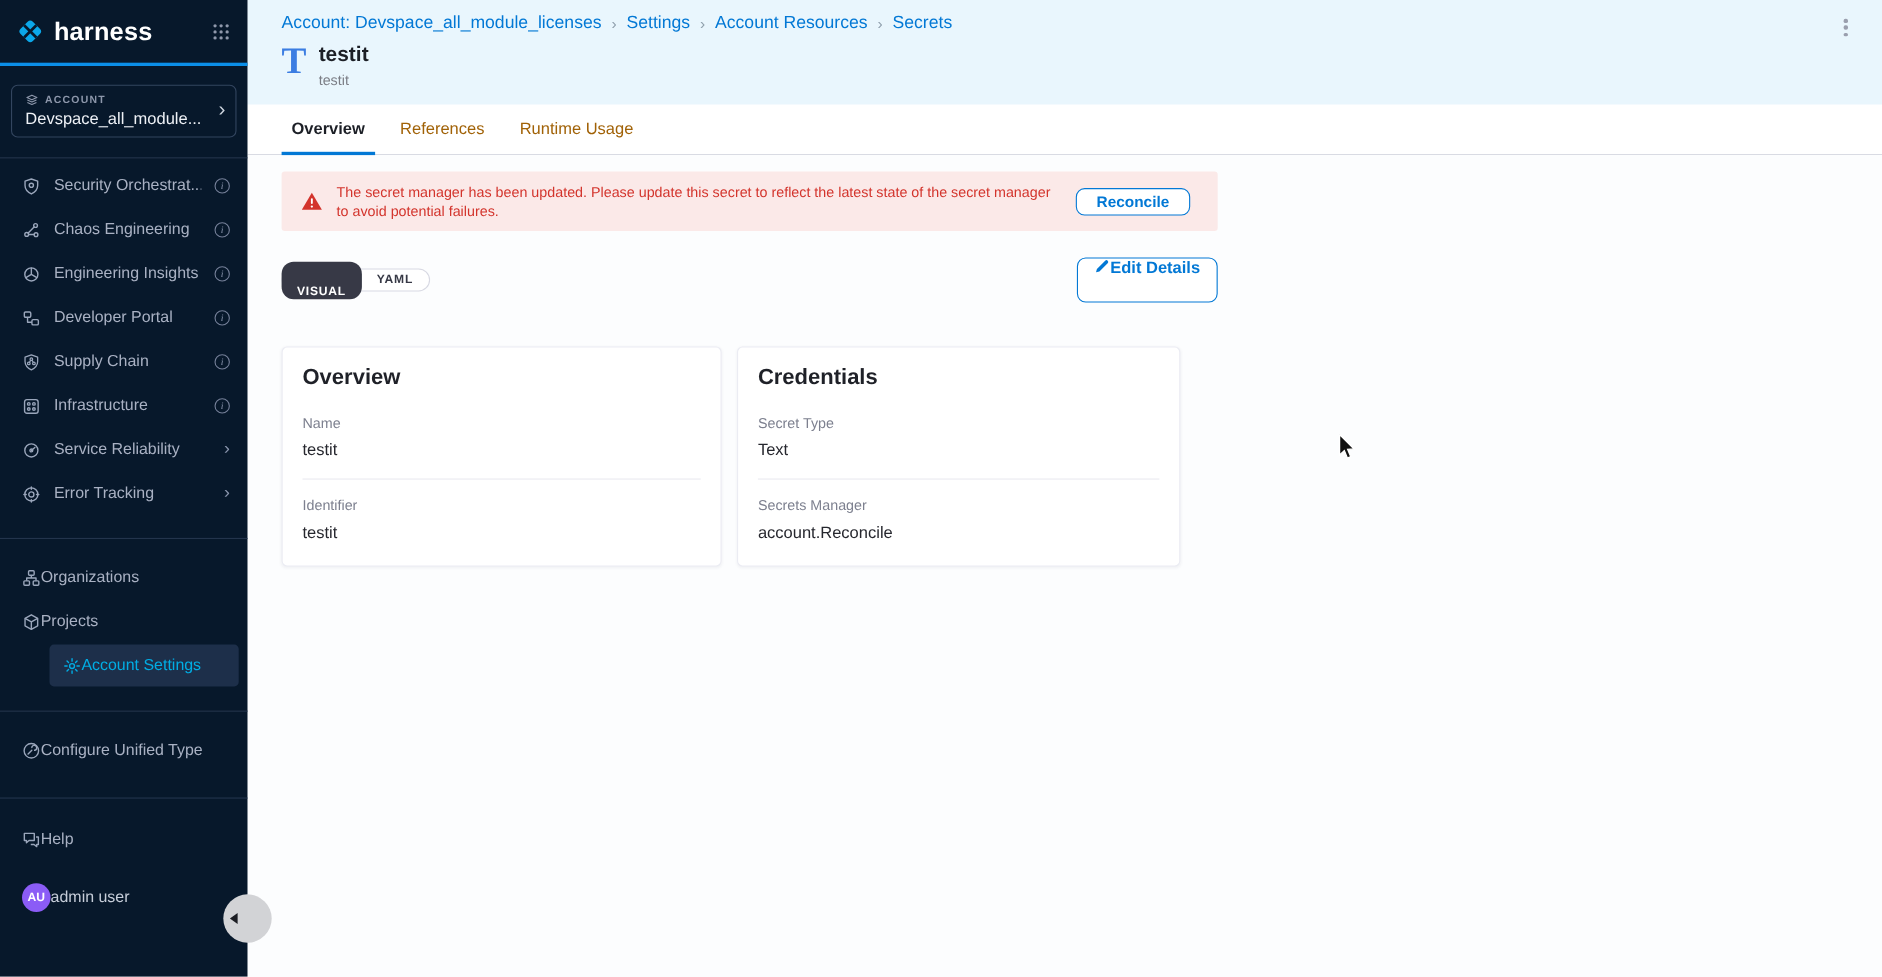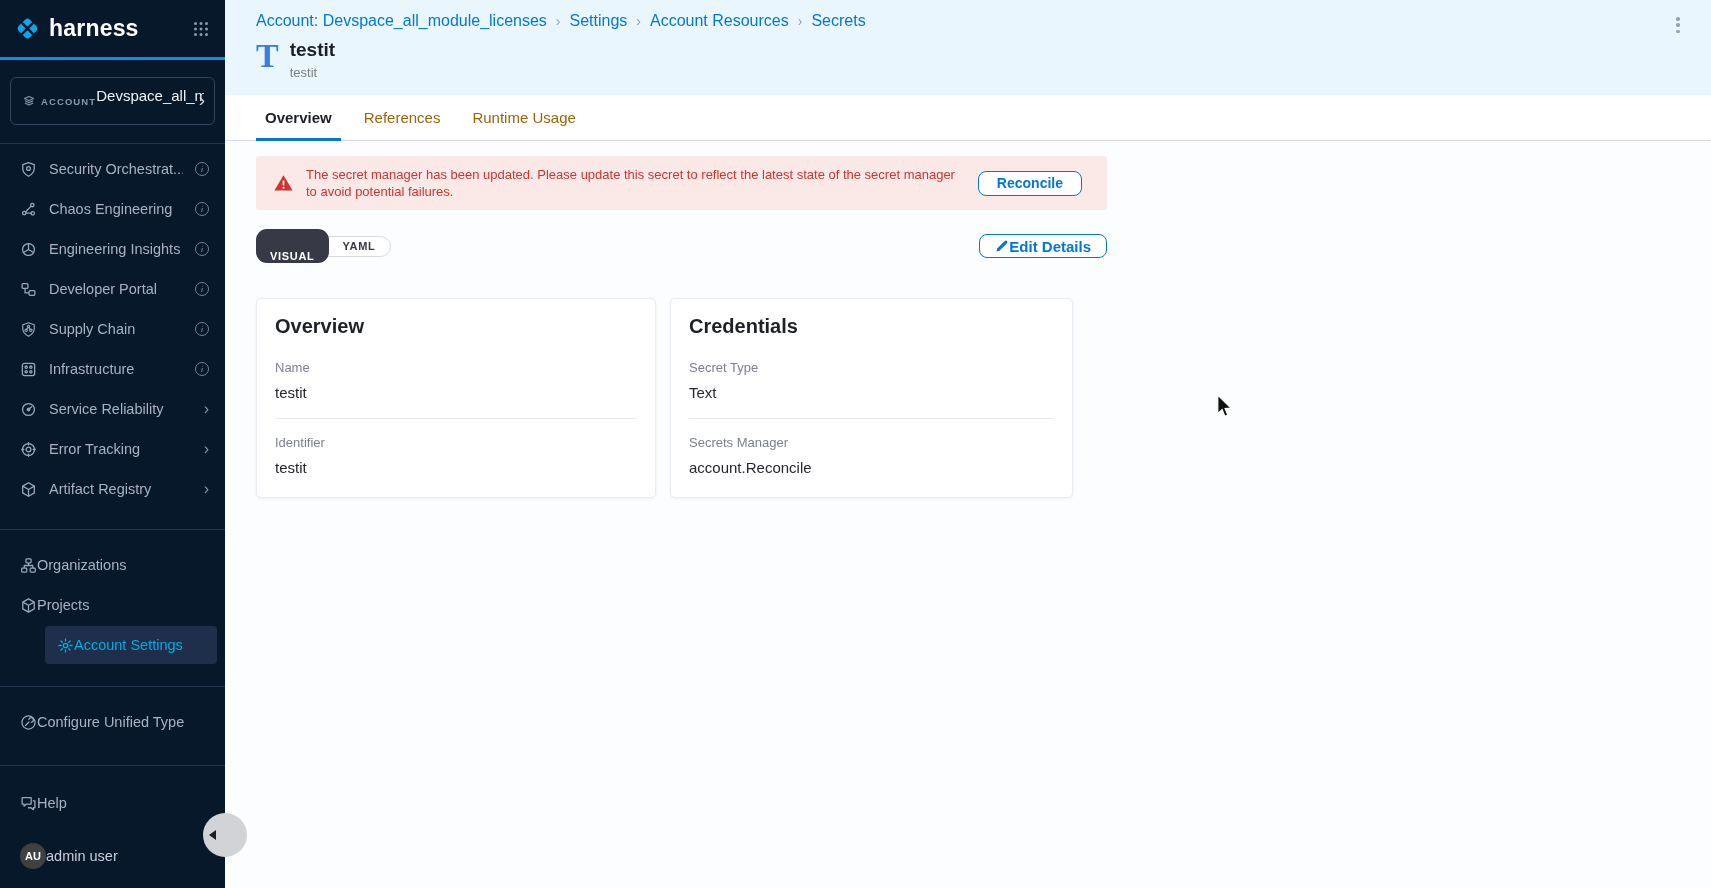--- a/index.html
+++ b/index.html
@@ -5,21 +5,21 @@
   * { margin:0; padding:0; box-sizing:border-box; }
   html,body { width:1711px; height:888px; overflow:hidden; font-family:"Liberation Sans", sans-serif; }
   body { display:flex; background:#fcfdfe; position:relative; }
 
   
   .sidebar { width:225px; min-width:225px; height:888px; background:#07182b; color:#a9b1c3; display:flex; flex-direction:column; position:relative; z-index:2; }
   .side-logo { height:60px; display:flex; align-items:center; padding:0 16px 0 14px; border-bottom:3px solid #0b8ee8; }
   .logo-mark { width:27px; height:27px; margin-right:8px; }
   .logo-text { color:#ffffff; font-size:23px; font-weight:700; letter-spacing:.2px; }
   .module-grid { margin-left:auto; cursor:pointer; }
-  .acct-box { margin:17px 10px 0; height:48px; border:1px solid #33455f; border-radius:6px; padding:6px 10px 6px 12px; display:flex; flex-direction:row; justify-content:center; position:relative; cursor:pointer; }
+  .acct-box { margin:17px 10px 0; height:48px; border:1px solid #33455f; border-radius:6px; padding:6px 10px 6px 12px; display:flex; flex-direction:column; justify-content:center; position:relative; cursor:pointer; }
   .acct-label-row { display:flex; align-items:center; gap:6px; }
   .acct-label { font-size:9.5px; letter-spacing:1.1px; color:#8d97ab; font-weight:700; }
   .acct-name { font-size:15px; color:#eef1f6; margin-top:3px; white-space:nowrap; overflow:hidden; }
   .acct-chevron { position:absolute; right:9px; top:50%; transform:translateY(-54%); color:#cdd4de; font-size:19px; }
   .side-divider { border:none; border-top:1px solid #23344c; margin:0; }
   .div1 { margin-top:18px; }
   .nav-list { padding-top:5px; }
   .nav-item { height:40px; display:flex; align-items:center; gap:12px; padding:0 16px 0 20px; font-size:14.5px; cursor:pointer; }
   .nav-item .nav-label { flex:1; white-space:nowrap; overflow:hidden; }
   .nav-icon { width:17px; height:17px; display:flex; align-items:center; justify-content:center; flex-shrink:0; }
@@ -29,21 +29,21 @@
   .chev-trail::after { content:"›"; }
   .div2 { margin-top:20px; }
   .nav2-list { margin-top:14px; }
   .nav2-item { height:38px; margin:2px 8px; padding:0 12px; border-radius:4px; display:flex; align-items:center; font-size:14.5px; cursor:pointer; }
   .nav2-item.selected { background:#1d2f4a; color:#00ade4;margin-left:45px; }
   .div3 { margin-top:20px; }
   .cfg-item { margin-top:16px; }
   .div4 { margin-top:22px; }
   .help-item { margin-top:18px; }
   .user-item { margin-top:12px; height:40px; }
-  .avatar { width:26px; height:26px; border-radius:50%; background:#404040; color:#ffffff; font-size:11px; font-weight:700; display:flex; align-items:center; justify-content:center; flex-shrink:0; }
+  .avatar { width:26px; height:26px; border-radius:50%; background:#8b5cf6; color:#ffffff; font-size:11px; font-weight:700; display:flex; align-items:center; justify-content:center; flex-shrink:0; }
   .user-name { font-size:14.5px; color:#c6cdd9; }
   .collapse-handle { position:absolute; left:203px; top:813px; width:44px; height:44px; border-radius:50%; background:#d2d3d6; z-index:5; display:flex; align-items:center; cursor:pointer; }
   .collapse-handle .tri { margin-left:6px; width:0; height:0; border-top:5px solid transparent; border-bottom:5px solid transparent; border-right:7px solid #1c1e24; }
 
   
   .main { flex:1; display:flex; flex-direction:column; position:relative; }
   .page-header { background:#e9f6fd; height:95px; padding:12px 26px 0 31px; position:relative; }
   .breadcrumb { list-style:none; display:flex; align-items:center; font-size:16px; }
   .breadcrumb li { display:flex; align-items:center; }
   .breadcrumb li + li::before { content:"›"; color:#90a0ad; margin:0 9px; font-size:14px; }
@@ -65,21 +65,21 @@
   .banner { width:851px; height:54px; background:#fbe9e8; border-radius:3px; display:flex; align-items:center; gap:13px; padding:0 25px 0 18px; }
   .banner-text { font-size:13px; line-height:17px; color:#d3342c; }
   .btn-outline { background:#ffffff; border:1px solid #0278d5; color:#0278d5; border-radius:8px; font-weight:700; font-family:"Liberation Sans", sans-serif; cursor:pointer; }
   .reconcile-btn { margin-left:auto; font-size:14px; height:25px; padding:0 18px; }
 
   .toolbar-row { width:851px; margin-top:24px; display:flex; justify-content:space-between; align-items:center; }
   .seg-toggle { height:21px; border:1px solid #d8d9e3; border-radius:11px; background:#ffffff; display:flex; align-items:center; }
   .seg { font-size:11px; font-weight:700; letter-spacing:.7px; line-height:19px; padding:17px 14px; cursor:pointer; }
   .seg.on { background:#373946; color:#ffffff; border-radius:11px; height:21px; line-height:21px; margin:-1px 0 -1px -1px; }
   .seg.off { color:#373946; }
-  .edit-btn { font-size:15px; height:24px; padding:0 15px; display:flex; align-items:center; gap:0; }
+  .edit-btn { font-size:15px; height:41px; padding:0 15px; display:flex; gap:0; }
 
   .cards-row { margin-top:40px; display:flex; gap:14px; }
   .card { background:#ffffff; border:1px solid #ebecf3; border-radius:5px; box-shadow:0 1px 3px rgba(40,41,61,.06); padding:16px 18px 28px; height:200px; }
   .card.w1 { width:400px; } .card.w2 { width:403px; }
   .card h2 { font-size:20px; font-weight:700; color:#1f2128; margin-bottom:22px; }
   .field-label { font-size:13px; color:#7d808f; }
   .field-value { font-size:15px; color:#26272e; margin-top:9px; }
   .card hr { border:none; border-top:1px solid #e9e9f0; margin:17px 0 16px; }
 
   .cursor { position:absolute; left:1214px; top:395px; z-index:9; pointer-events:none; }
@@ -209,30 +209,20 @@
       <span class="nav-icon">
         <svg width="17" height="17" viewBox="0 0 16 16" fill="none" stroke="#9aa6bb" stroke-width="1.2" stroke-linecap="round">
             <circle cx="8" cy="8" r="5.6"></circle>
             <circle cx="8" cy="8" r="2.2"></circle>
             <path d="M8 1.6v2M8 12.4v2M1.6 8h2M12.4 8h2"></path>
           </svg>
       </span>
       <span class="nav-label">Error Tracking</span>
       <span class="chev-trail"></span>
     </div>
-    <div class="nav-item">
-      <span class="nav-icon">
-        <svg width="17" height="17" viewBox="0 0 16 16" fill="none" stroke="#9aa6bb" stroke-width="1.2" stroke-linejoin="round">
-            <path d="M8 1.6l5.5 3.2v6.4L8 14.4l-5.5-3.2V4.8z"></path>
-            <path d="M8 8l5.5-3.2M8 8L2.5 4.8M8 8v6.4"></path>
-          </svg>
-      </span>
-      <span class="nav-label">Artifact Registry</span>
-      <span class="chev-trail"></span>
-    </div>
   </nav>
 
   <hr class="side-divider div2">
 
   <nav class="nav2-list">
     <div class="nav2-item">
       <span class="nav-icon">
         <svg width="17" height="17" viewBox="0 0 16 16" fill="none" stroke="#9aa6bb" stroke-width="1.2" stroke-linejoin="round">
             <rect x="5.6" y="1.8" width="4.8" height="3.8" rx="0.8"></rect>
             <rect x="1.6" y="10.4" width="4.8" height="3.8" rx="0.8"></rect>

